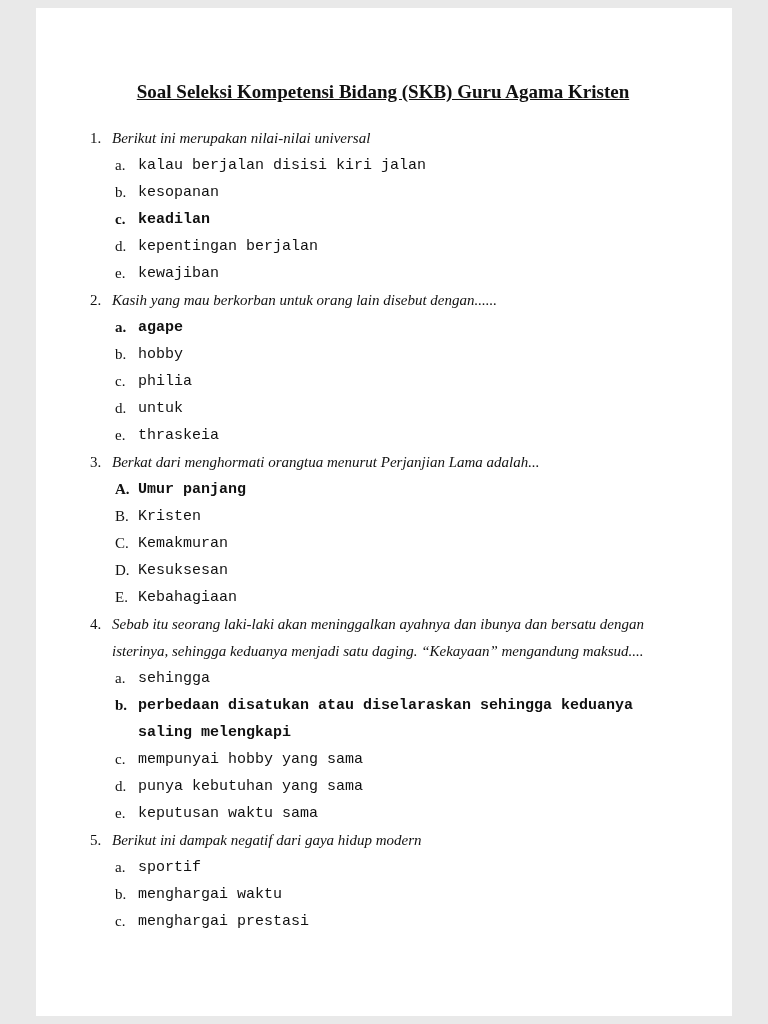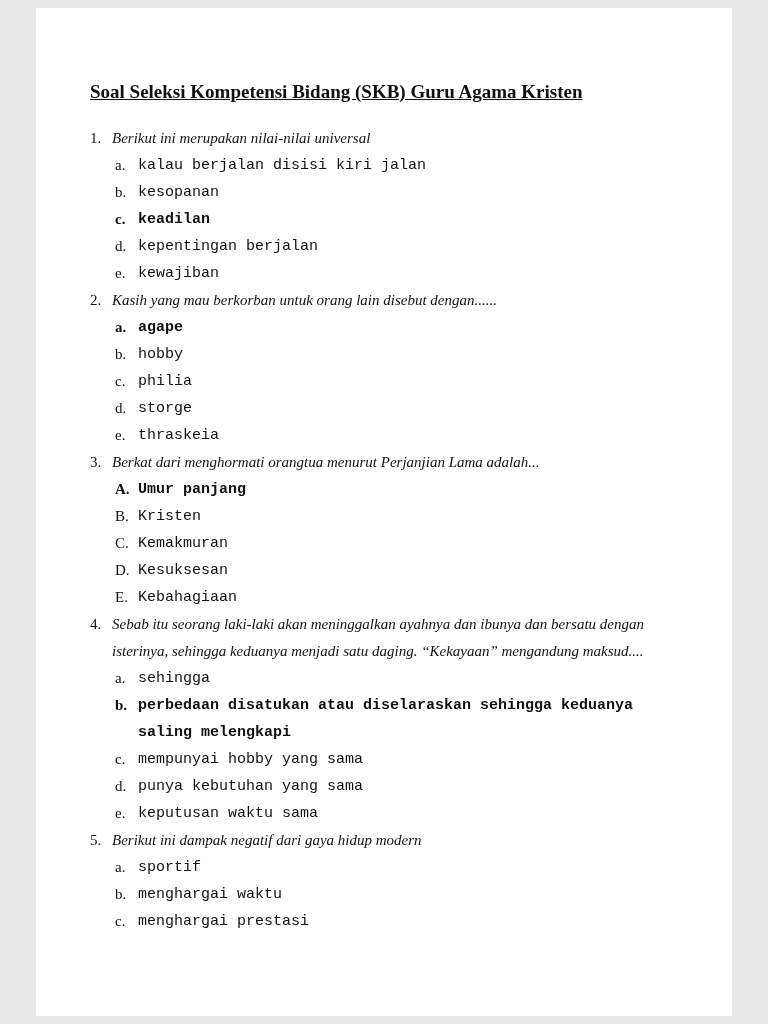--- a/index.html
+++ b/index.html
@@ -21,21 +21,21 @@
     left: 36px;
     right: 36px;
     bottom: 8px;
     background: #ffffff;
     box-sizing: border-box;
     padding: 70px 56px 40px 54px;
     font-size: 15px;
     line-height: 27px;
   }
   .doc-title {
-    text-align: left;
+    text-align: center;
     font-weight: bold;
     text-decoration: underline;
     font-size: 19px;
     line-height: 27px;
     margin: 0 0 20px 0;
   }
   .question {
     display: flex;
     align-items: flex-start;
   }
@@ -105,21 +105,21 @@
       <div class="option">
         <span class="opt-label">b.</span>
         <span class="opt-text">hobby</span>
       </div>
       <div class="option">
         <span class="opt-label">c.</span>
         <span class="opt-text">philia</span>
       </div>
       <div class="option">
         <span class="opt-label">d.</span>
-        <span class="opt-text">storge</span>
+        <span class="opt-text">untuk</span>
       </div>
       <div class="option">
         <span class="opt-label">e.</span>
         <span class="opt-text">thraskeia</span>
       </div>
       <div class="question">
         <span class="q-num">3.</span>
         <span class="q-text">Berkat dari menghormati orangtua menurut Perjanjian Lama adalah...</span>
       </div>
       <div class="option bold">

